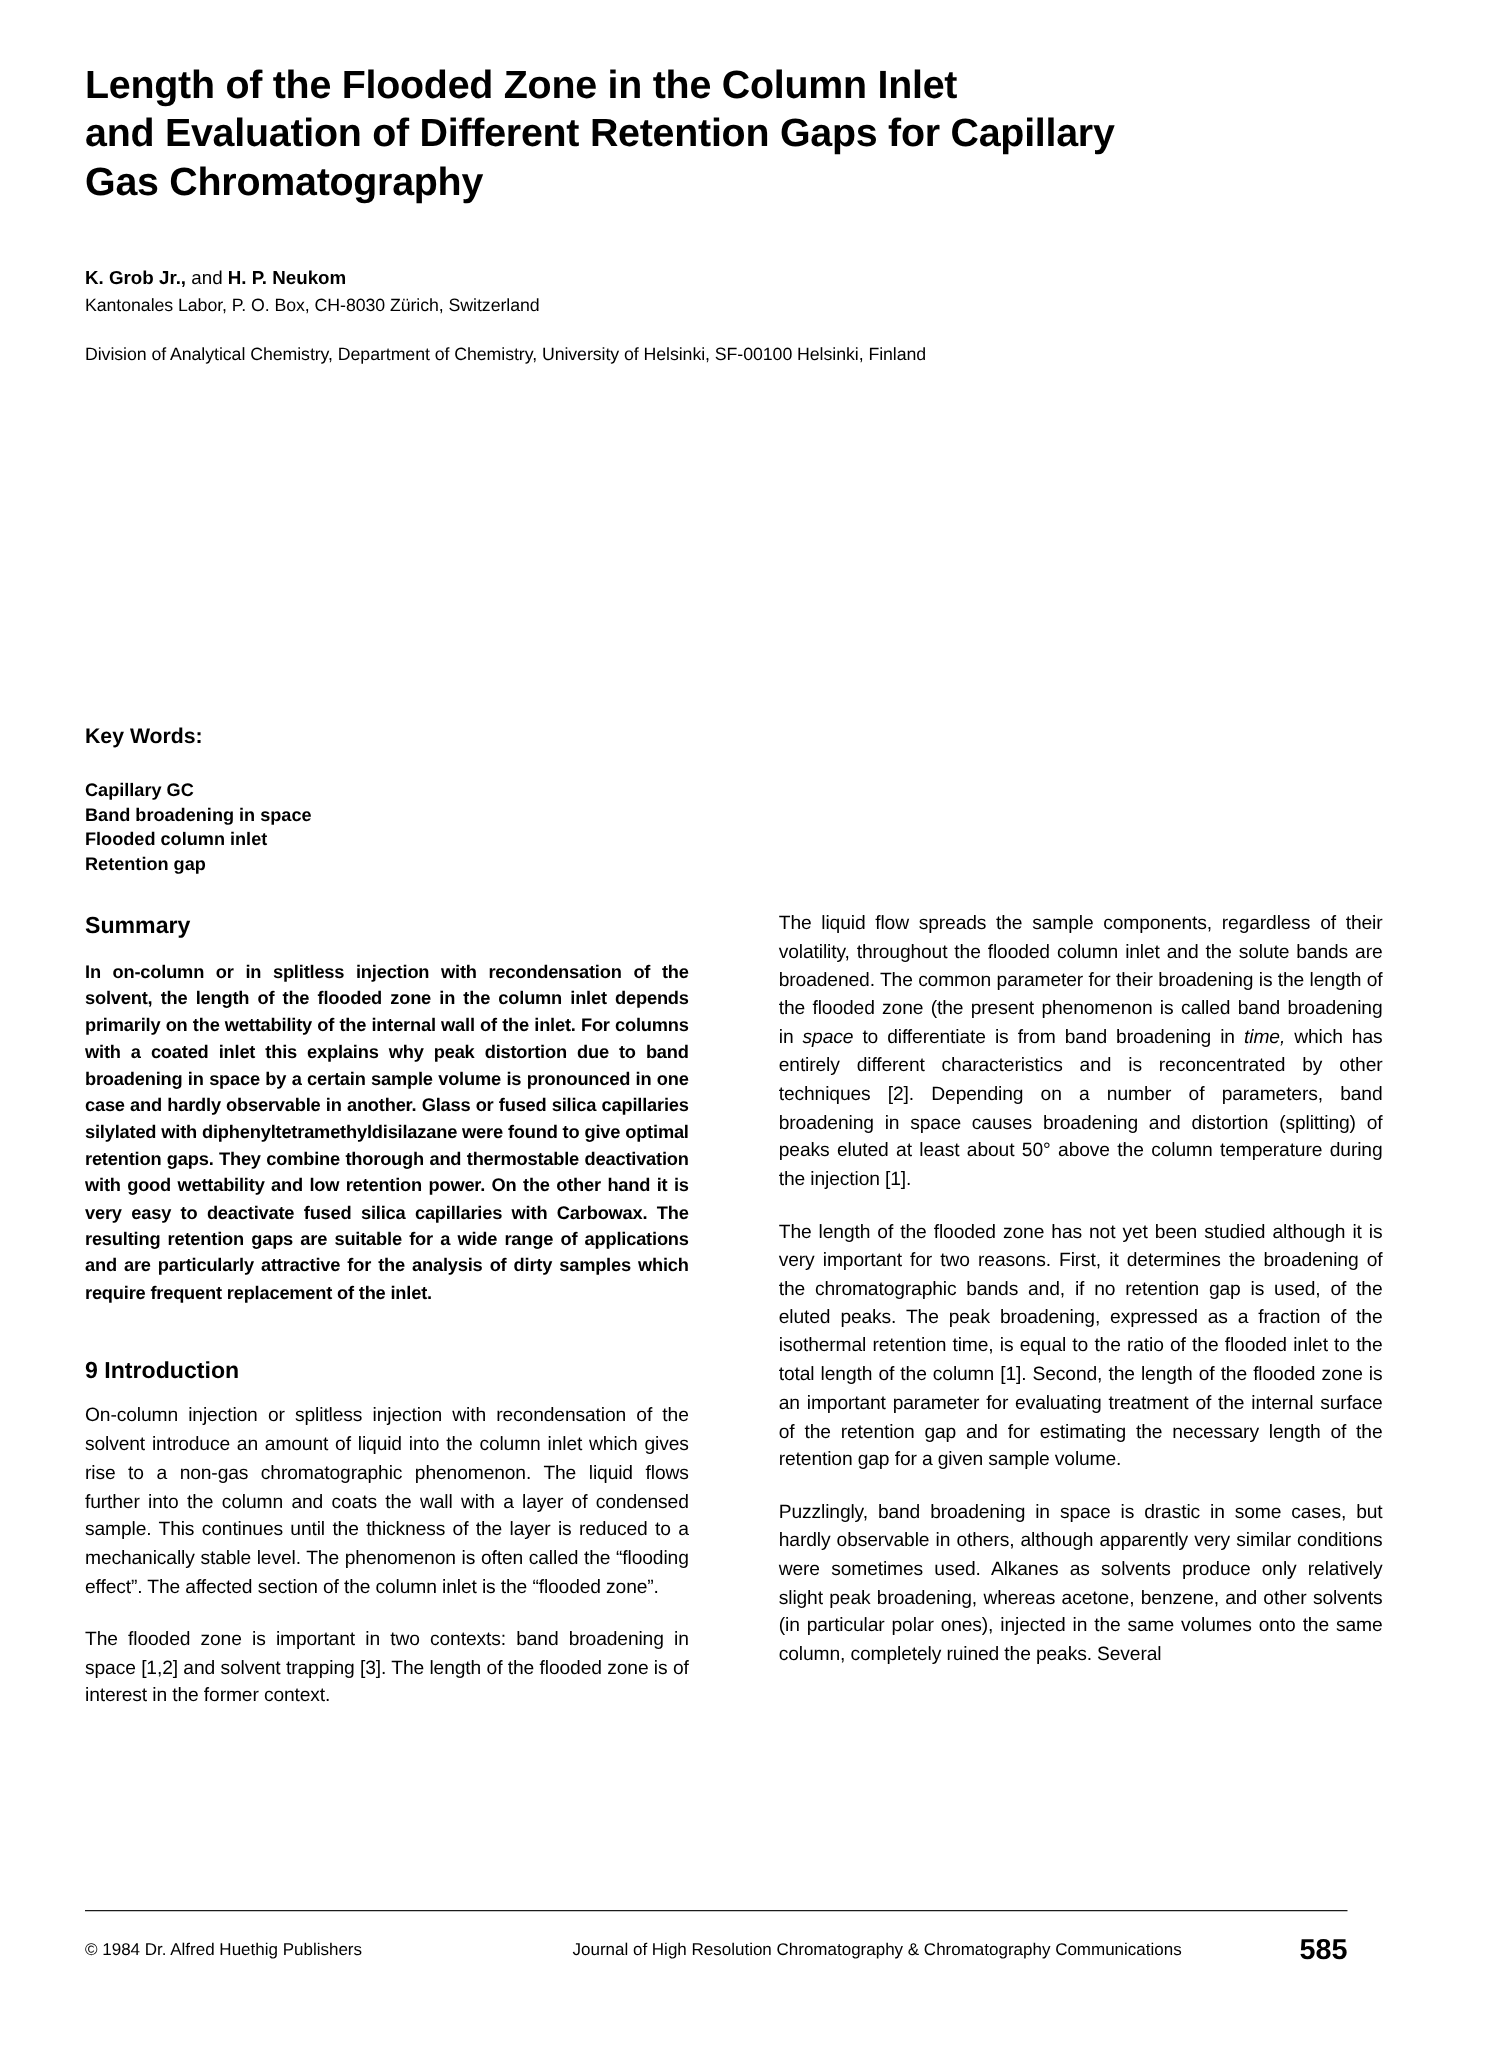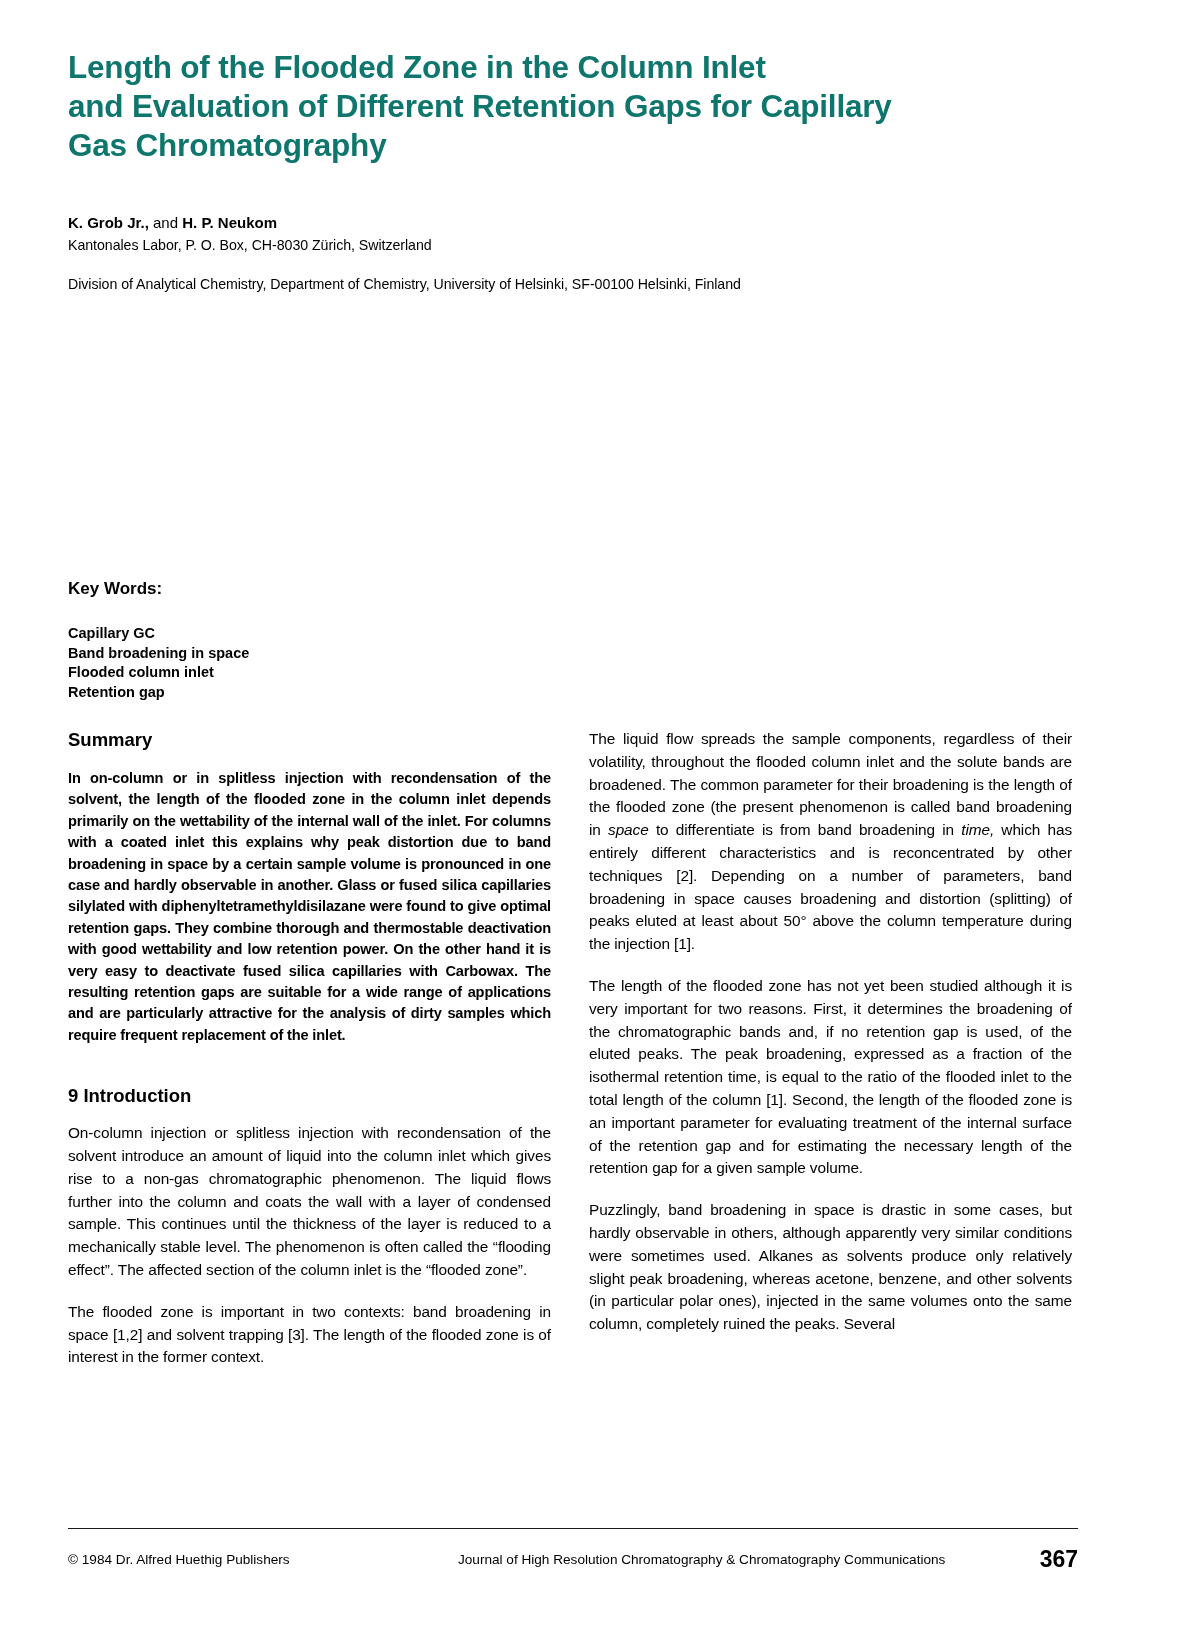--- a/index.html
+++ b/index.html
@@ -28,21 +28,21 @@
     position: absolute;
     left: 68px;
     top: 48px;
     width: 1000px;
   }
   .title-line {
     font-size: 31.5px;
     font-weight: bold;
     line-height: 39px;
     letter-spacing: -0.2px;
-    color: #0f766e;
+    color: #000000;
     white-space: nowrap;
   }
 
   
   .authors-block {
     position: absolute;
     left: 68px;
     top: 213px;
     width: 1000px;
   }
@@ -90,21 +90,21 @@
     top: 728px;
     width: 1010px;
     height: 700px;
   }
   .col {
     position: absolute;
     top: 0;
     width: 483px;
   }
   .col-left  { left: 0; }
-  .col-right { left: 521px; }
+  .col-right { left: 555px; }
 
   .section-heading {
     font-size: 18.5px;
     font-weight: bold;
     line-height: 24px;
     margin: 0 0 16px 0;
   }
   .section-heading.intro {
     margin-top: 38px;
     margin-bottom: 14px;
@@ -210,16 +210,16 @@
       <p class="body-text">The length of the flooded zone has not yet been studied although it is very important for two reasons. First, it determines the broadening of the chromatographic bands and, if no retention gap is used, of the eluted peaks. The peak broadening, expressed as a fraction of the isothermal retention time, is equal to the ratio of the flooded inlet to the total length of the column [1]. Second, the length of the flooded zone is an important parameter for evaluating treatment of the internal surface of the retention gap and for estimating the necessary length of the retention gap for a given sample volume.</p>
       <p class="body-text">Puzzlingly, band broadening in space is drastic in some cases, but hardly observable in others, although apparently very similar conditions were sometimes used. Alkanes as solvents produce only relatively slight peak broadening, whereas acetone, benzene, and other solvents (in particular polar ones), injected in the same volumes onto the same column, completely ruined the peaks. Several</p>
     </div>
 
   </div>
 
   <div class="footer-rule"></div>
   <div class="footer">
     <div class="footer-copyright">© 1984 Dr. Alfred Huethig Publishers</div>
     <div class="footer-journal">Journal of High Resolution Chromatography &amp; Chromatography Communications</div>
-    <div class="footer-page">367</div>
+    <div class="footer-page">585</div>
   </div>
 
 </div>
 
 </body></html>

